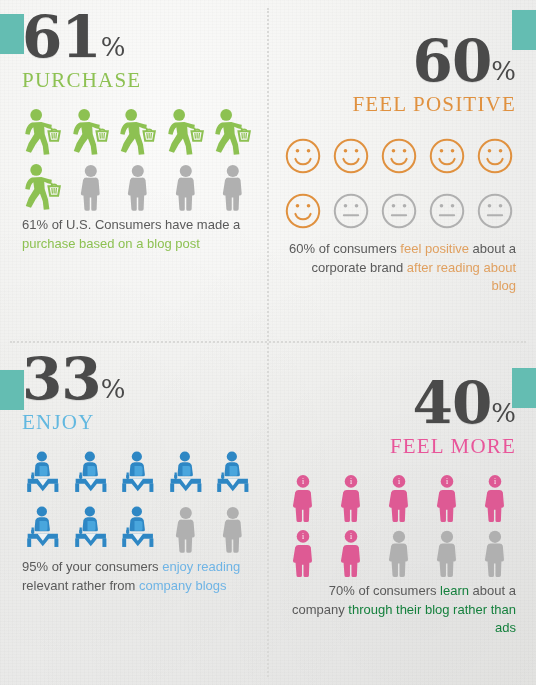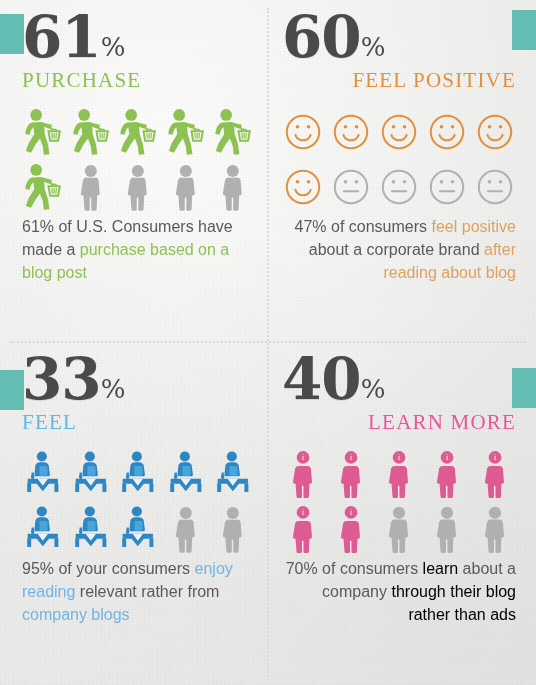--- a/index.html
+++ b/index.html
@@ -47,21 +47,21 @@
 
   
   .tab{position:absolute;background:#64bdb2;width:24px;height:40px;}
   .tab-tl{left:0;top:14px;}
   .tab-tr{right:0;top:10px;}
   .tab-bl{left:0;top:370px;}
   .tab-br{right:0;top:368px;}
 
   
   .stat-line{display:flex;align-items:flex-end;line-height:1;}
-  .q-right .stat-line{}
+  .q-right .stat-line{justify-content:flex-end;margin-top:24px;}
   .big-num{
     font-family:"DejaVu Serif", serif;
     font-weight:bold;
     font-size:58px;
     letter-spacing:-1px;
     color:#4a4a4a;
     line-height:0.95;
     position:relative;
     background-image:
       repeating-linear-gradient(45deg, rgba(255,255,255,0.42) 0 1px, transparent 1px 3px),
@@ -91,31 +91,31 @@
 
   
   .icons{margin-top:14px;}
   .icon-row{display:flex;gap:6px;margin-bottom:3px;}
   .q-right .icon-row{justify-content:flex-start;}
   .icon-cell{width:43px;height:52px;display:block;}
   .icon-cell svg{display:block;width:100%;height:100%;}
 
   
   .caption{
-    font-size:16px;
+    font-size:13px;
     line-height:1.42;
     color:#5a5a5a;
     margin-top:2px;
     max-width:232px;
   }
   .q-right .caption{margin-left:auto;}
   .hl-green{color:#8dc152;}
   .hl-orange{color:#e0a060;}
   .hl-blue{color:#6fb4e5;}
-  .hl-pink{color:#000000;}
+  .hl-pink{color:#15803d;}
 </style>
 </head>
 <body>
 
 <div id="paper"></div>
 
 <div id="grid">
 
   <div class="quad q-left">
     <div class="stat-line">
@@ -361,29 +361,29 @@
                 <path d="M14.5 30.5 h15" stroke-linecap="round"></path>
               </g>
               <g fill="#b0b0b0">
                 <circle cx="16.2" cy="20.5" r="1.9"></circle>
                 <circle cx="27.8" cy="20.5" r="1.9"></circle>
               </g>
             </svg>
           </span>
         </div>
       </div>
-    <div class="caption" id="cap-feel"><span>47% of consumers </span><span class="hl-orange">feel positive</span><span> about a corporate brand </span><span class="hl-orange">after reading about blog</span></div>
+    <div class="caption" id="cap-feel"><span>60% of consumers </span><span class="hl-orange">feel positive</span><span> about a corporate brand </span><span class="hl-orange">after reading about blog</span></div>
   </div>
 
   <div class="quad q-left">
     <div class="stat-line">
       <span class="big-num">33</span>
       <span class="pct">%</span>
     </div>
-    <div class="label lab-blue">FEEL</div>
+    <div class="label lab-blue">ENJOY</div>
     <div class="icons" id="icons-enjoy">
         <div class="icon-row">
           <span class="icon-cell">
             <svg viewBox="0 0 44 52">
               <g>
                 <circle cx="21" cy="7.5" r="5.4" fill="#2e87c4"></circle>
                 <path d="M14.2 16.5 a5 5 0 0 1 5-3 h4 a5 5 0 0 1 5 3 l1.3 10 a1.8 1.8 0 0 1-1.8 2 H15 a1.8 1.8 0 0 1-1.8-2 Z" fill="#2e87c4"></path>
                 <path d="M18.5 17.5 h6.5 a2 2 0 0 1 2 2 v6.4 a2 2 0 0 1-2 2 h-6.5 Z" fill="#49a6dd"></path>
                 <path d="M6 31 h32 v5.2 h-9.5 l-6.5 8 -6.5 -8 H6 Z" fill="#2e87c4"></path>
                 <path d="M16.5 31 h11 l-5.5 7.5 Z" fill="#eef2f3"></path>
@@ -520,21 +520,21 @@
         </div>
       </div>
     <div class="caption" id="cap-enjoy"><span>95% of your consumers </span><span class="hl-blue">enjoy reading</span><span> relevant rather from </span><span class="hl-blue">company blogs</span></div>
   </div>
 
   <div class="quad q-right">
     <div class="stat-line">
       <span class="big-num">40</span>
       <span class="pct">%</span>
     </div>
-    <div class="label lab-pink">LEARN MORE</div>
+    <div class="label lab-pink">FEEL MORE</div>
     <div class="icons" id="icons-learn">
         <div class="icon-row">
           <span class="icon-cell">
             <svg viewBox="0 0 44 52">
               <g fill="#de5a94">
                 <circle cx="22" cy="8.6" r="6.6"></circle>
                 <text x="22" y="11.6" font-size="8" font-family="Liberation Serif, serif" fill="#ffffff" text-anchor="middle">i</text>
                 <path d="M13.8 20 a4 4 0 0 1 4-2.4 h8.4 a4 4 0 0 1 4 2.4 l1.2 14 a2 2 0 0 1-2.1 2.1 h-0.6 l-0.5 13.4 a1.8 1.8 0 0 1-1.8 1.7 h-2.3 a1.6 1.6 0 0 1-1.6-1.6 V38.2 h-1.6 v11.4 a1.6 1.6 0 0 1-1.6 1.6 h-2.3 a1.8 1.8 0 0 1-1.8-1.7 L14.2 36.1 h-0.6 a2 2 0 0 1-2.1-2.1 Z"></path>
               </g>
             </svg>

